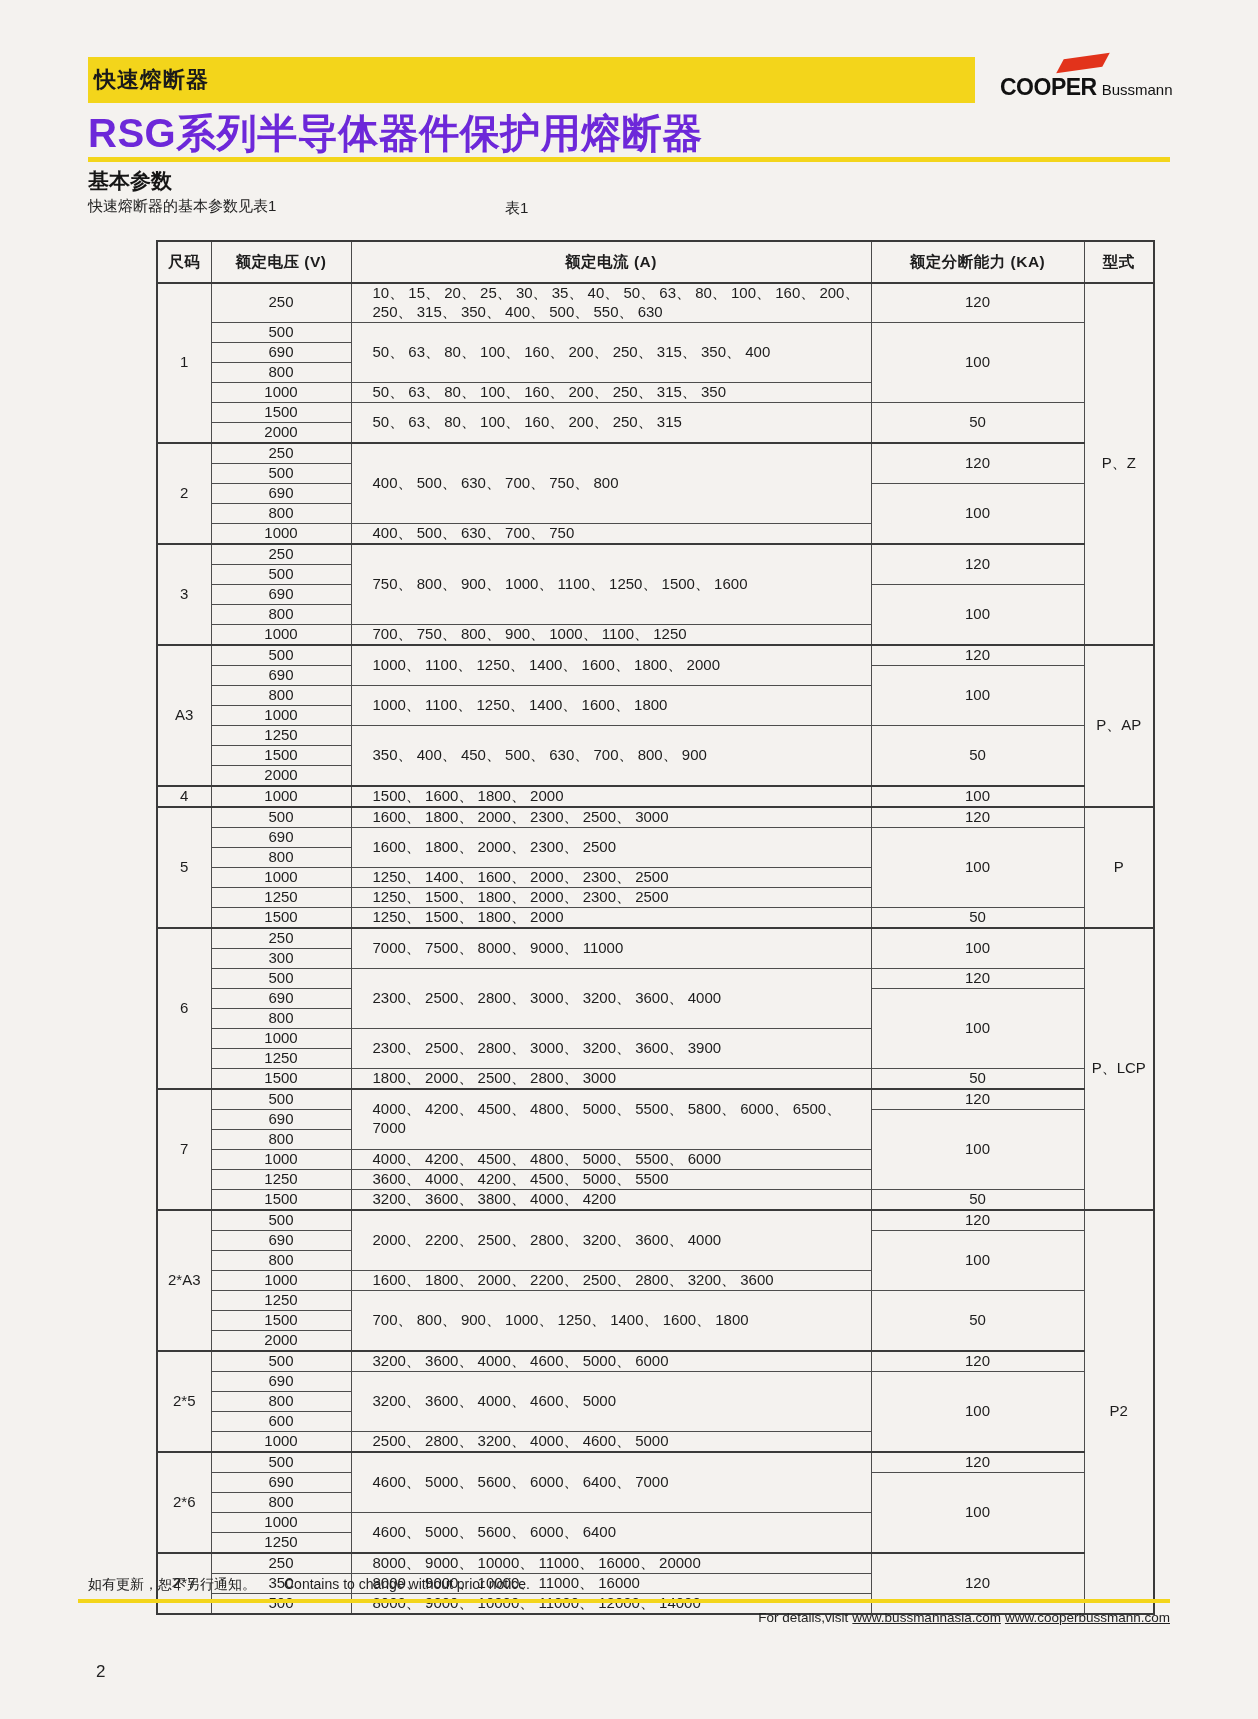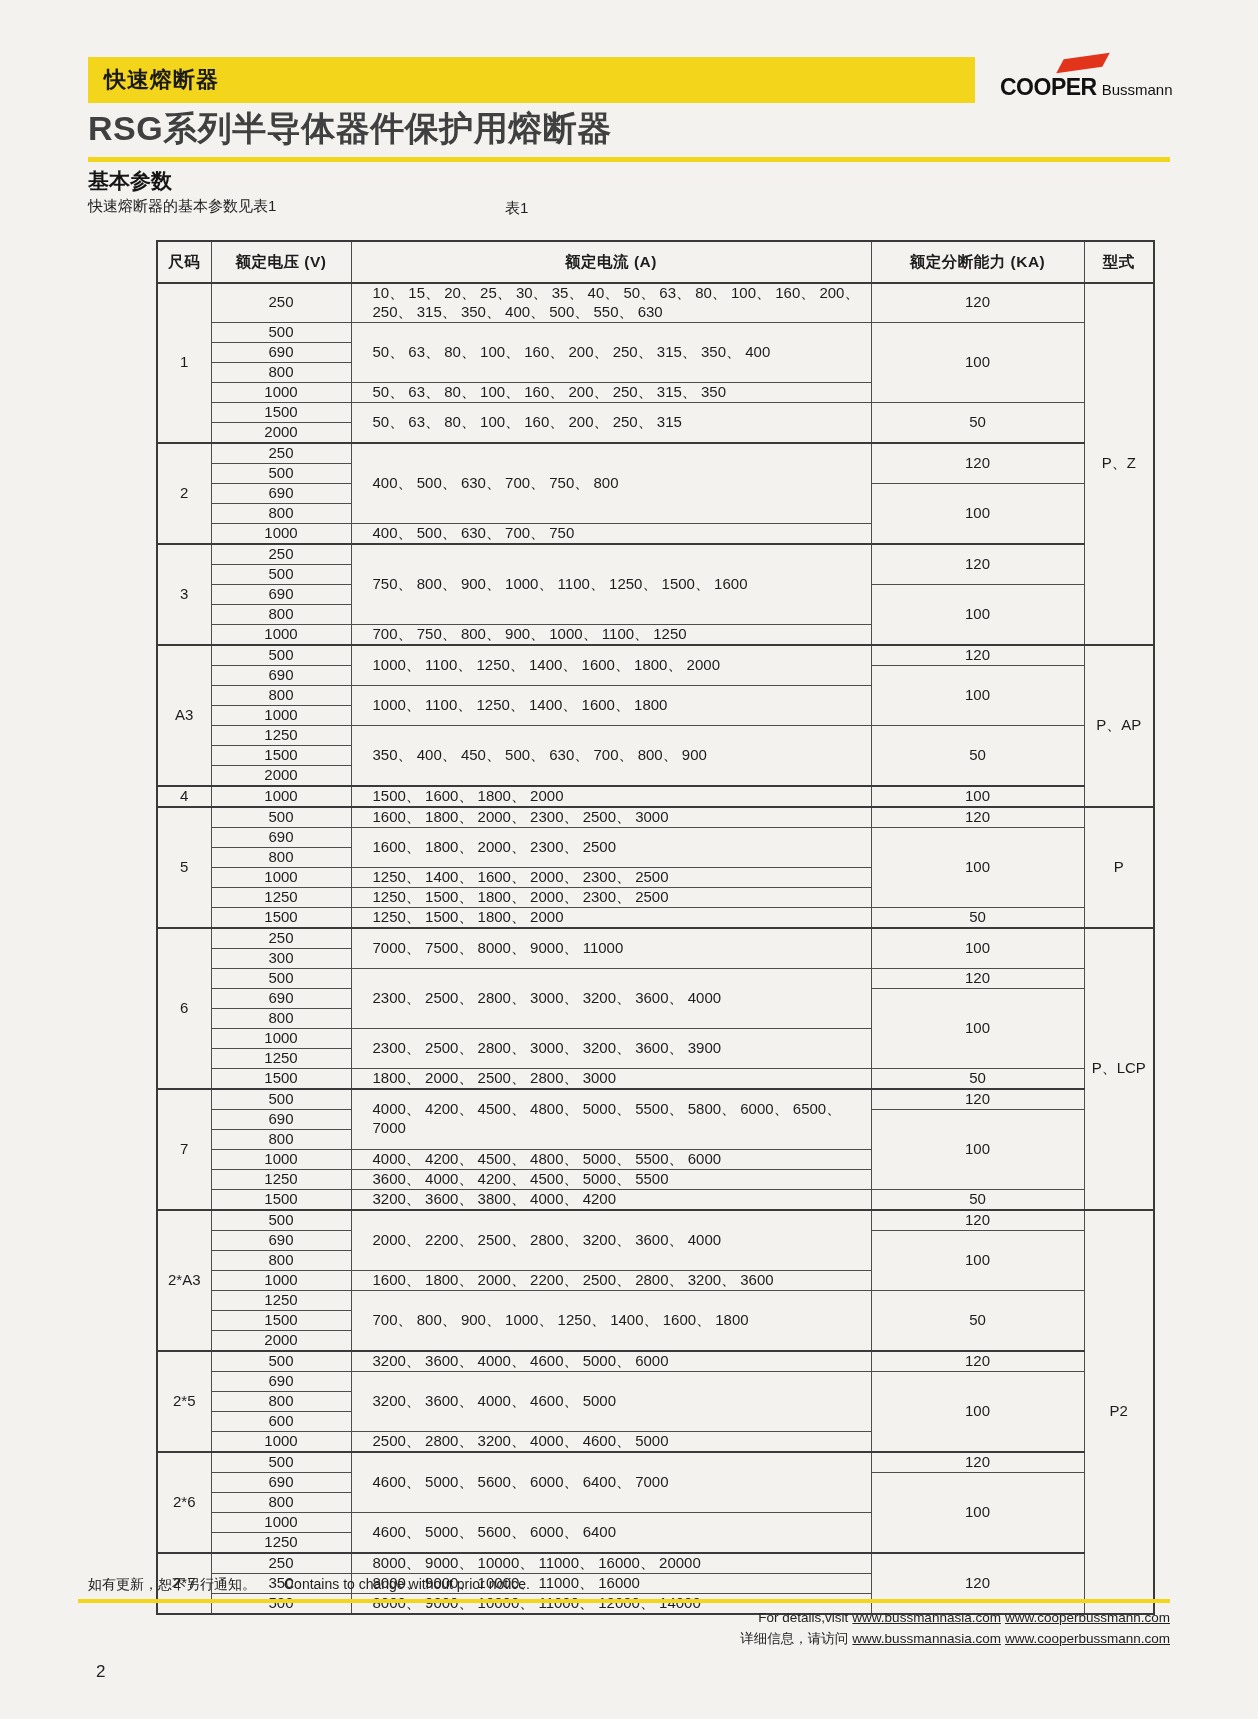--- a/index.html
+++ b/index.html
@@ -11,32 +11,32 @@
   }
   .page{
     position:relative;width:1258px;height:1719px;
     background:#f4f2ef;overflow:hidden;
   }
   
   .topbar{
     position:absolute;left:88px;top:57px;width:887px;height:46px;
     background:#f3d51b;display:flex;align-items:center;
   }
-  .topbar-label{font-size:22px;font-weight:bold;color:#1a1a1a;padding-left:16px;letter-spacing:1px;}
+  .topbar-label{font-size:22px;font-weight:bold;color:#1a1a1a;padding-left:6px;letter-spacing:1px;}
   
   .logo{position:absolute;left:1000px;top:56px;width:180px;height:52px;}
   .logo-flag{
     position:absolute;left:62px;top:0;width:42px;height:14px;
     background:#e2331b;transform:skewX(-35deg) rotate(-9deg);
   }
   .logo-text{position:absolute;left:0;top:18px;white-space:nowrap;}
   .logo-cooper{font-size:23px;font-weight:800;color:#111;letter-spacing:-0.5px;}
   .logo-bussmann{font-size:15px;font-weight:400;color:#111;margin-left:5px;}
   
-  .doc-title{position:absolute;left:88px;top:106px;font-size:34px;font-weight:bold;color:#404040;letter-spacing:0.5px;}
+  .doc-title{position:absolute;left:88px;top:106px;font-size:40px;font-weight:bold;color:#6d28d9;letter-spacing:0.5px;}
   .rule-title{position:absolute;left:88px;top:157px;width:1082px;height:5px;background:#f3d51b;}
   .sec-title{position:absolute;left:88px;top:167px;font-size:21px;font-weight:bold;color:#151515;}
   .sec-note{position:absolute;left:88px;top:197px;font-size:15px;color:#222;}
   .tbl-caption{position:absolute;left:505px;top:199px;font-size:15px;color:#222;}
   
   .tablewrap{position:absolute;left:128px;top:240px;width:972px;margin-left:28px;}
   table{border-collapse:collapse;width:997px;table-layout:fixed;border:2px solid #3a3a3a;}
   th{
     border:1px solid #4a4a4a;border-bottom:2px solid #3a3a3a;
     font-size:15.5px;font-weight:bold;height:38px;color:#1d1d1d;
@@ -382,20 +382,17 @@
 
   <div class="footnote">
     <span>如有更新，恕不另行通知。</span><span class="en">Contains to change without prior notice.</span>
   </div>
   <div class="rule-bottom"></div>
 
   <div class="details">
     <div>
       <span>For details,visit</span><span class="url">www.bussmannasia.com</span><span class="url">www.cooperbussmann.com</span>
     </div>
-    <div>
-      <span>详细信息，请访问</span><span class="url">www.bussmannasia.com</span><span class="url">www.cooperbussmann.com</span>
-    </div>
   </div>
 
   <div class="pageno">2</div>
 
 </div>
 
 </body></html>

